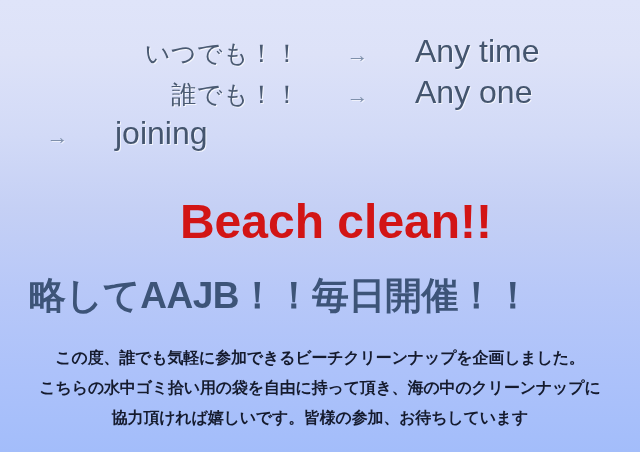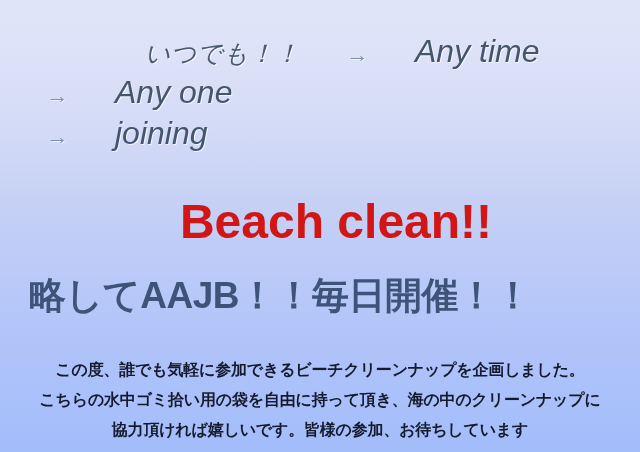--- a/index.html
+++ b/index.html
@@ -33,21 +33,20 @@
   .translations {
     position: absolute;
     top: 31px;
     left: 0;
     width: 640px;
   }
   .trans-row {
     display: flex;
     align-items: baseline;
     height: 41px;
-    font-style: italic;
   }
   .trans-jp {
     width: 300px;
     text-align: right;
     font-size: 25px;
     line-height: 41px;
     letter-spacing: 0.5px;
     color: #4a5a72;
     text-shadow: 1px 1px 0 rgba(255,255,255,0.75);
     white-space: nowrap;
@@ -100,21 +99,20 @@
     white-space: nowrap;
   }
 
   
   .body-copy {
     position: absolute;
     top: 343px;
     left: 0;
     width: 640px;
     text-align: center;
-    margin-top: 12px;
   }
   .body-line {
     font-size: 16px;
     font-weight: bold;
     line-height: 30px;
     color: #151b2e;
     letter-spacing: -0.2px;
     white-space: nowrap;
   }
 </style>
@@ -125,20 +123,21 @@
 
   <div class="translations">
 
     <div class="trans-row">
       <div class="trans-jp">いつでも！！</div>
       <div class="trans-arrow">→</div>
       <div class="trans-en">Any time</div>
     </div>
 
     <div class="trans-row">
+      <div class="trans-jp">誰でも！！</div>
       <div class="trans-arrow">→</div>
       <div class="trans-en">Any one</div>
     </div>
 
     <div class="trans-row">
       <div class="trans-arrow">→</div>
       <div class="trans-en">joining</div>
     </div>
 
   </div>

